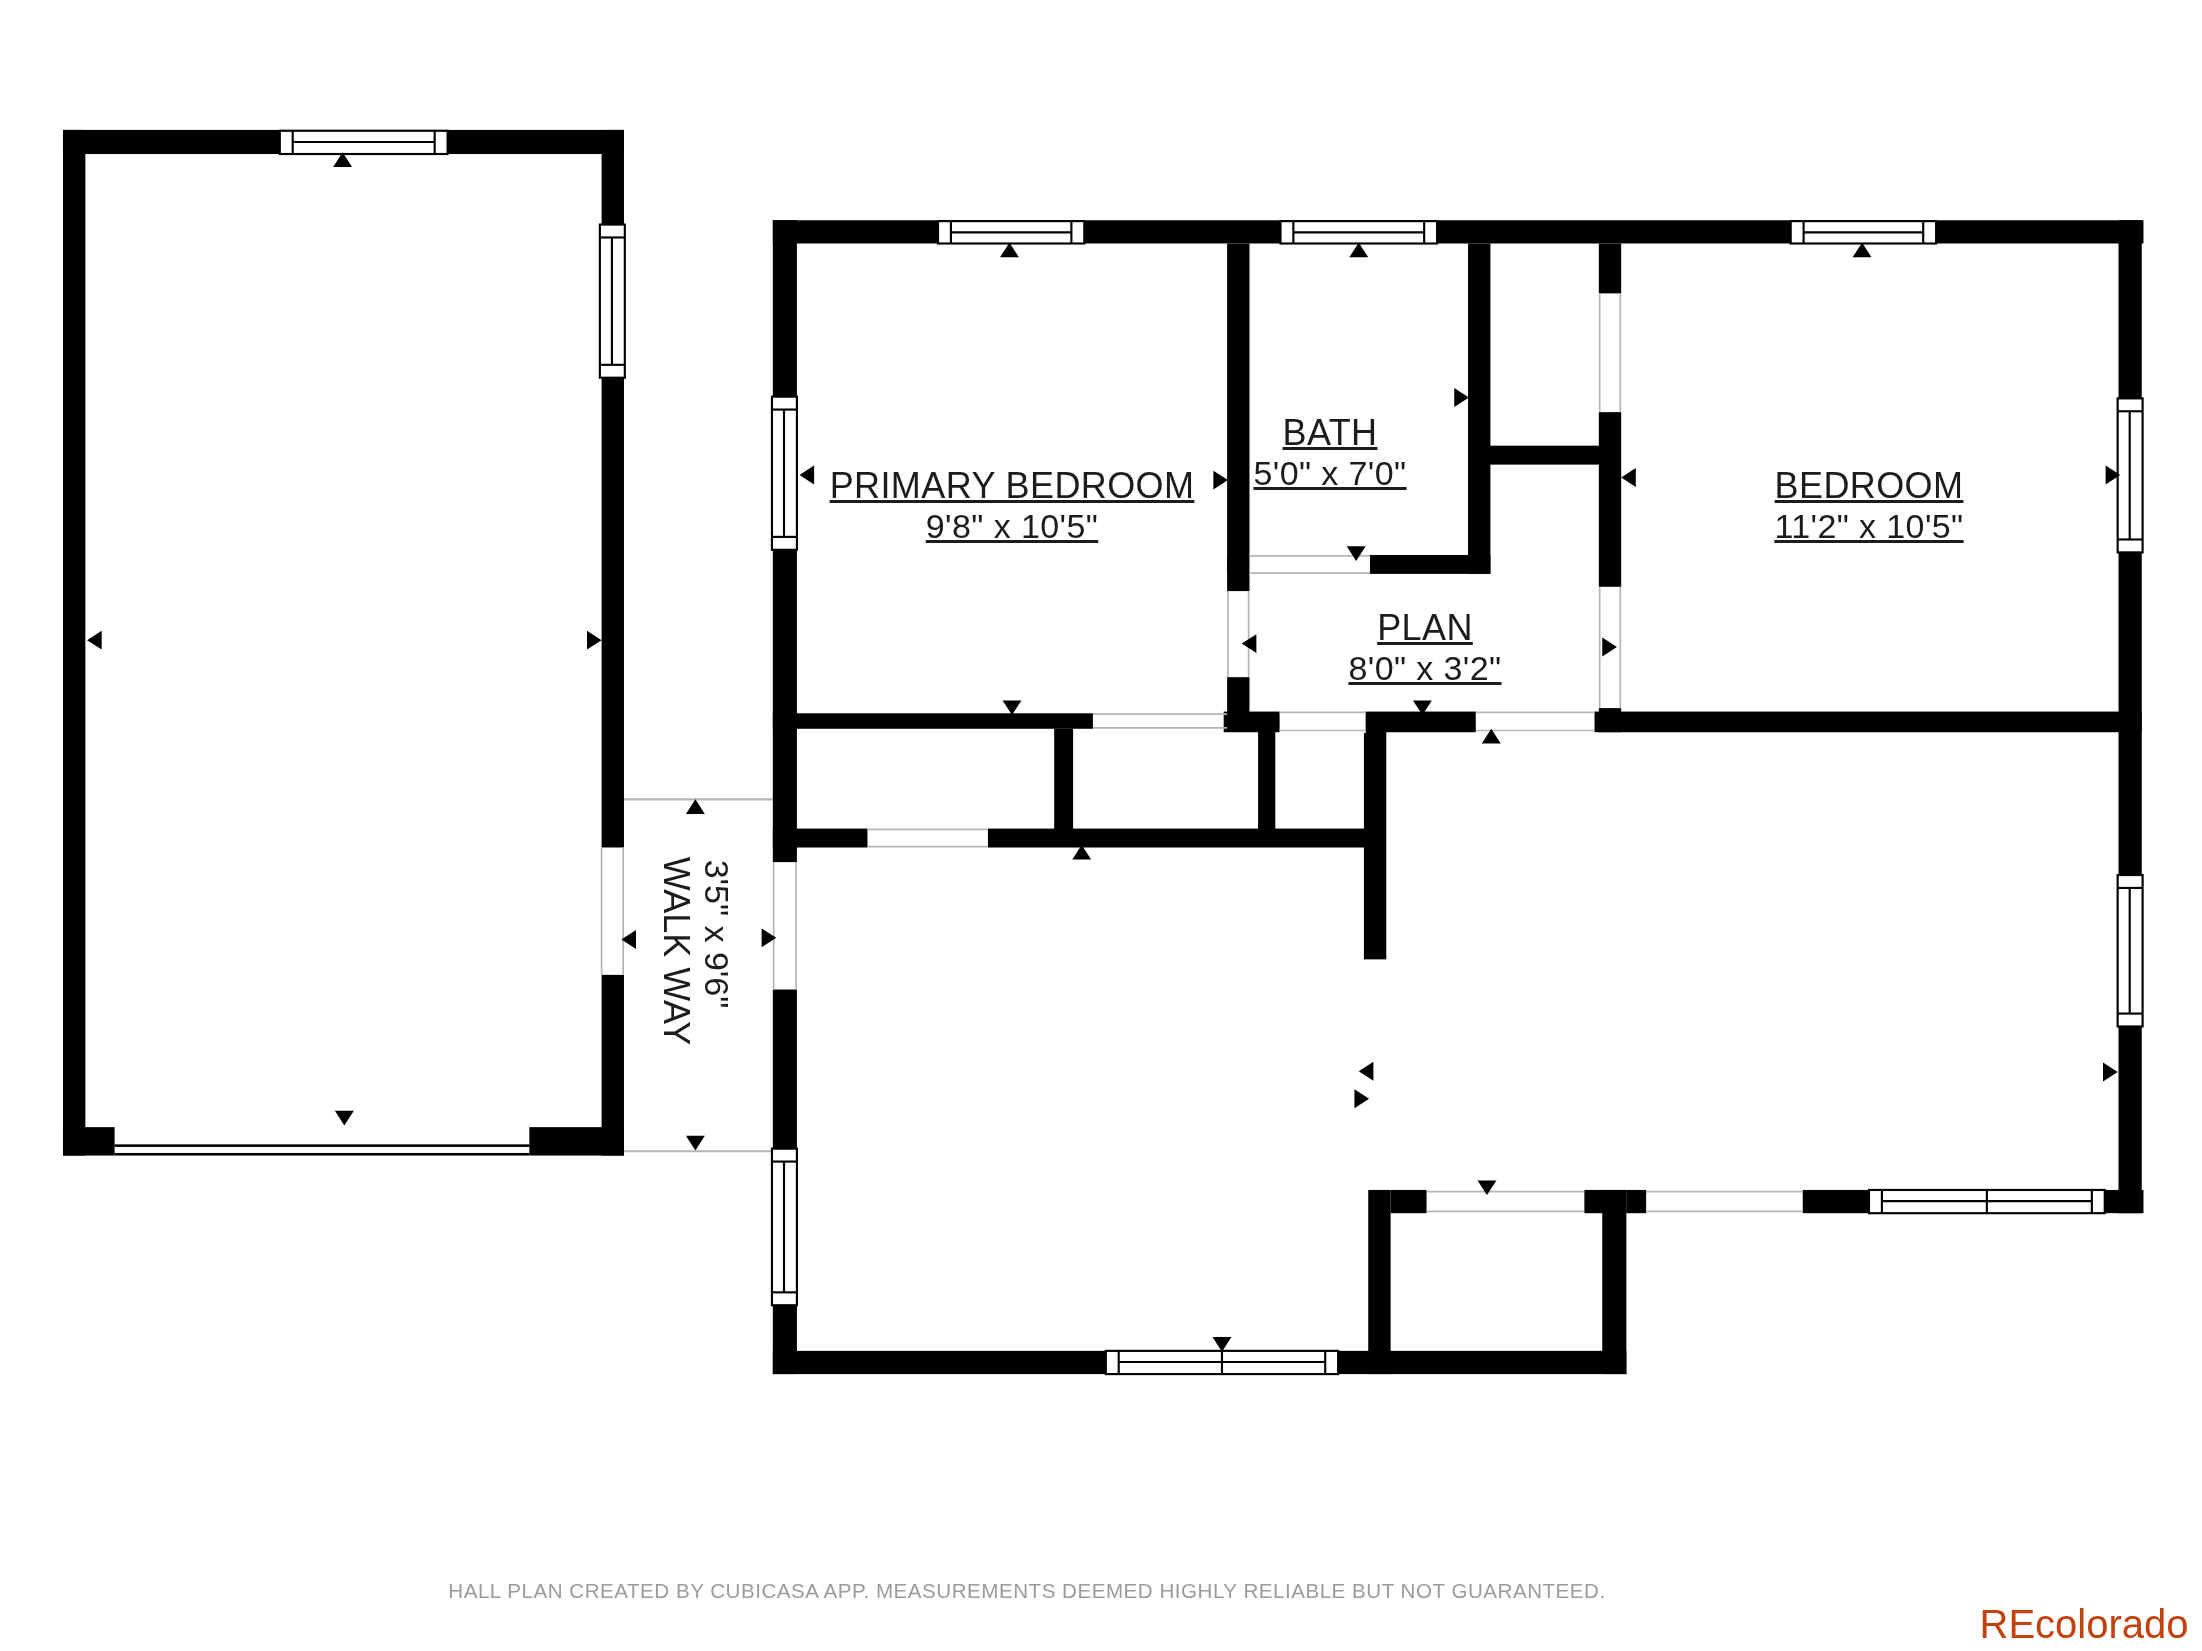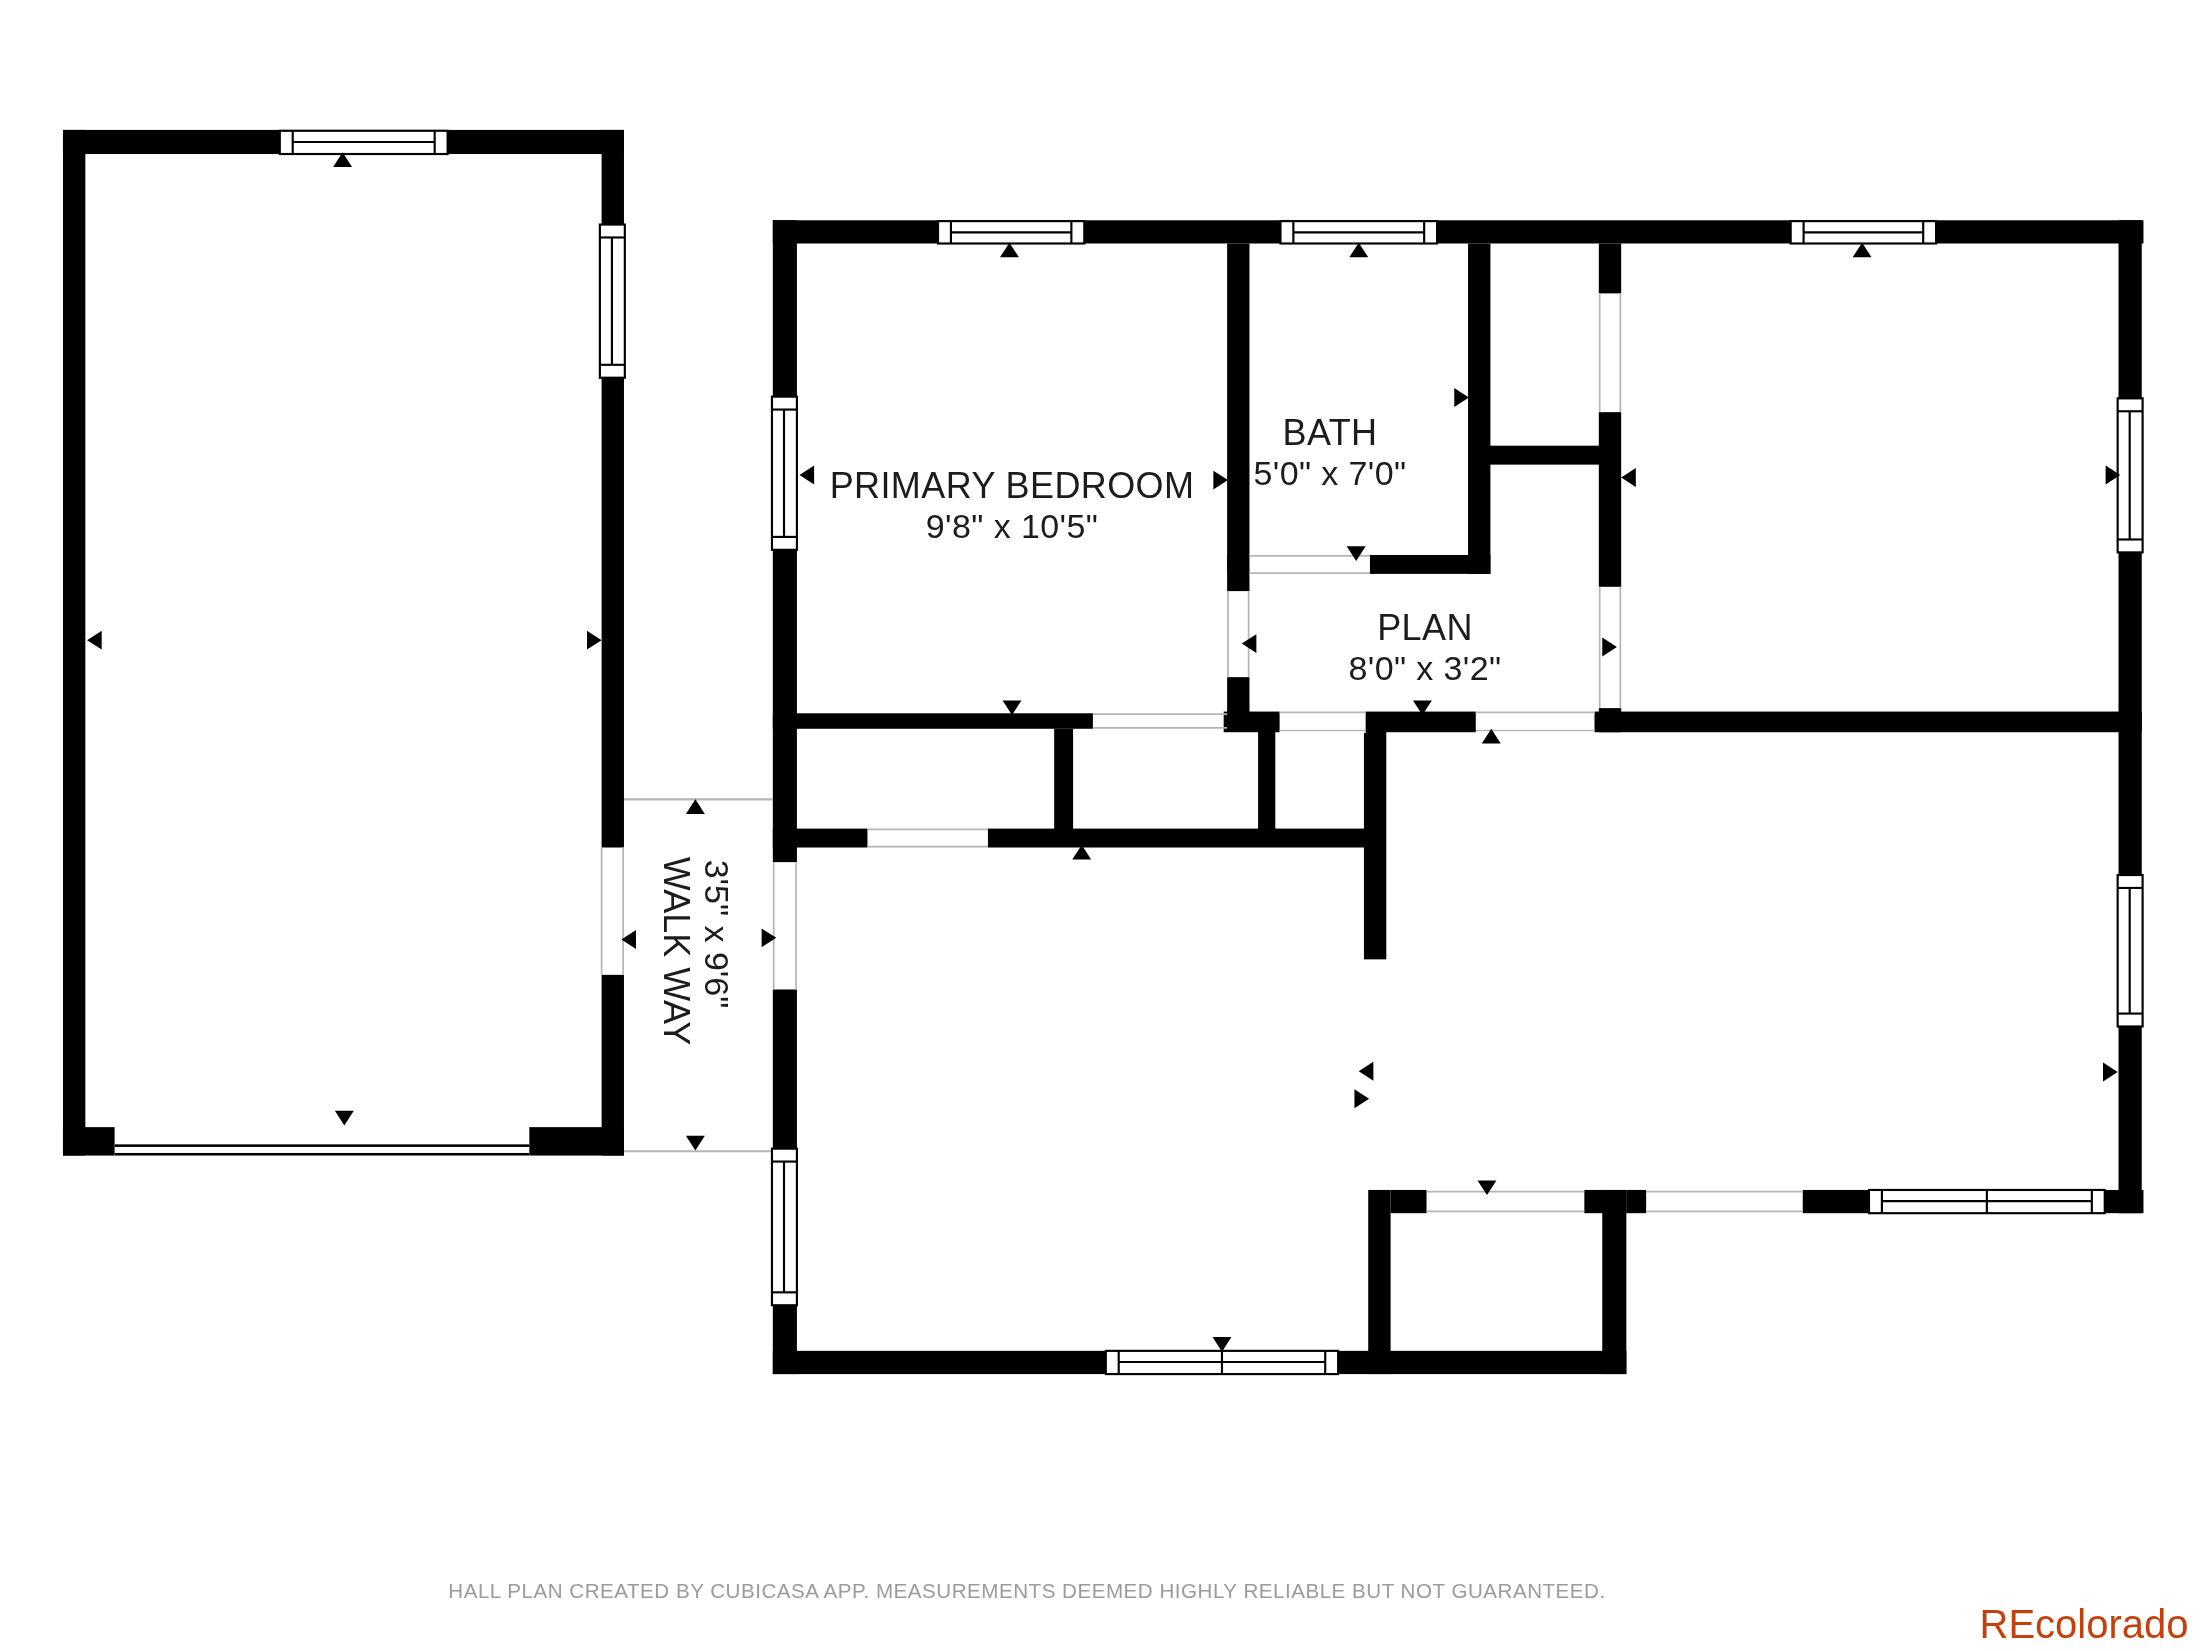--- a/index.html
+++ b/index.html
@@ -17,20 +17,21 @@
   .plan svg { position: absolute; left: 0; top: 0; }
 
   .labels { position: absolute; left: 0; top: 0; width: 100%; height: 100%; }
 
   .room-label {
     position: absolute;
     transform: translate(-50%, -50%);
     text-align: center;
     color: #1c1c1c;
     white-space: nowrap;
+    text-decoration: underline;
   }
   .room-name  { font-size: 36px; line-height: 40px; letter-spacing: 0.4px; }
   .room-dims  { font-size: 34px; line-height: 40px; letter-spacing: 0.4px; }
 
   .vlabel {
     position: absolute;
     transform: translate(-50%, -50%) rotate(90deg);
     transform-origin: center center;
     color: #1c1c1c;
     white-space: nowrap;
@@ -286,20 +287,24 @@
     <div class="room-label" style="left:1330px; top:453px">
       <div class="room-name">BATH</div>
       <div class="room-dims">5'0" x 7'0"</div>
     </div>
 
     <div class="room-label" style="left:1425px; top:648px">
       <div class="room-name">PLAN</div>
       <div class="room-dims">8'0" x 3'2"</div>
     </div>
 
+    <div class="room-label" style="left:1869px; top:506px">
+      <div class="room-name">BEDROOM</div>
+      <div class="room-dims">11'2" x 10'5"</div>
+    </div>
 
 
 
     <div class="footer-note">HALL PLAN CREATED BY CUBICASA APP. MEASUREMENTS DEEMED HIGHLY RELIABLE BUT NOT GUARANTEED.</div>
     <div class="watermark">REcolorado</div>
   </div>
 </div>
 
 
 </body></html>

